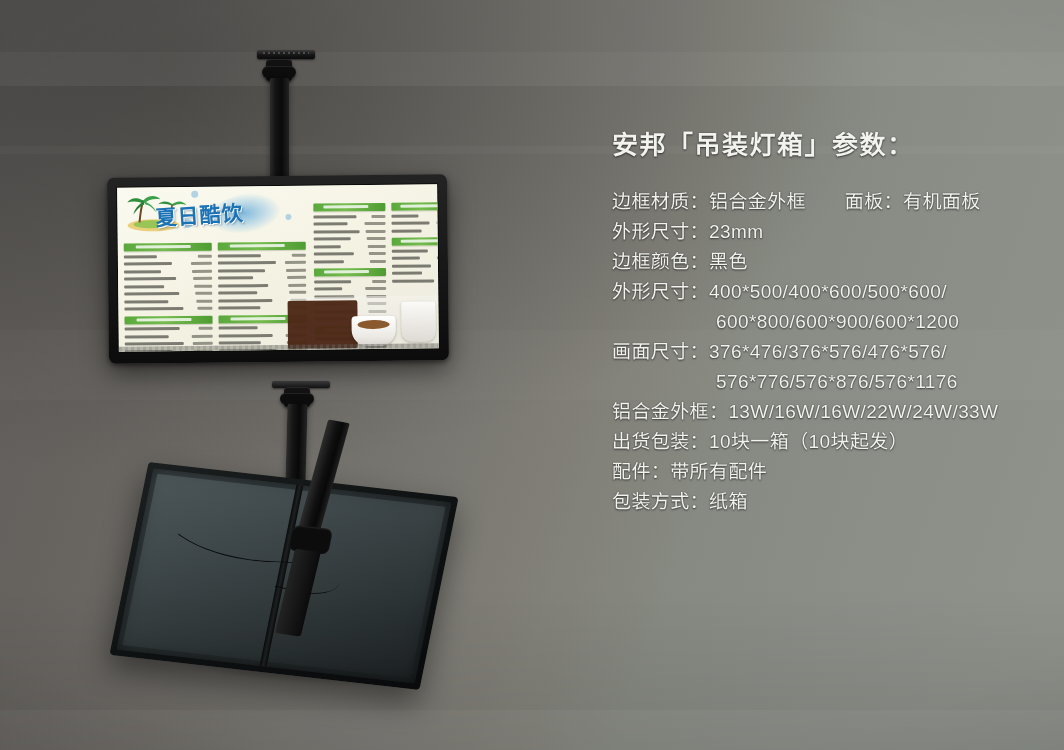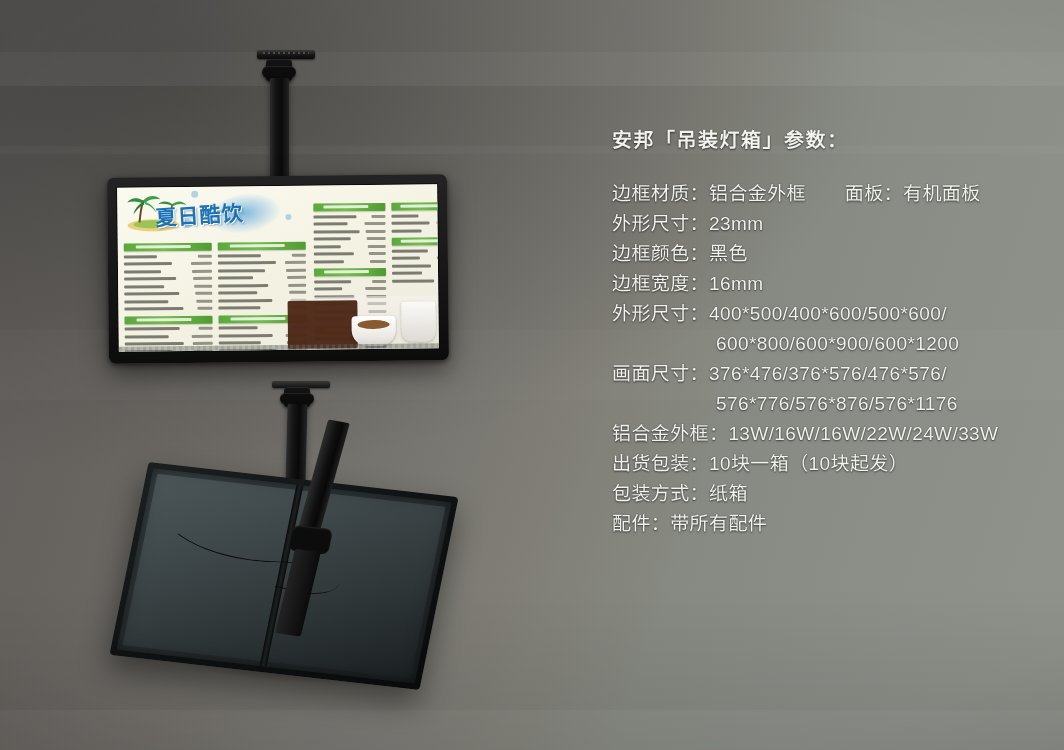--- a/index.html
+++ b/index.html
@@ -151,21 +151,21 @@
     border-radius:0 0 0 80%;transform:rotate(-4deg);opacity:.95;}
   .cable2{position:absolute;left:150px;top:84px;width:62px;height:28px;
     border-bottom:1.5px solid #07090a;border-radius:0 0 60% 0;transform:rotate(6deg);}
   .floor-shadow{position:absolute;left:120px;top:648px;width:340px;height:40px;
     background:radial-gradient(closest-side,rgba(0,0,0,.30),rgba(0,0,0,0) 75%);
     transform:rotate(5deg);}
 
   
   #specs{position:absolute;left:612px;top:124px;width:440px;
     color:#f2f2ee;text-shadow:0 1px 2px rgba(0,0,0,.55), 0 0 1px rgba(0,0,0,.6);}
-  #specs .title{font-size:20px;font-weight:bold;letter-spacing:1.5px;
+  #specs .title{font-size:26px;font-weight:bold;letter-spacing:1.5px;
     margin-bottom:26px;white-space:nowrap;}
   .spec-line{font-size:19px;line-height:30px;white-space:nowrap;letter-spacing:.4px;}
   .spec-line.cont{padding-left:104px;}
   .spec-line .lbl{}
   .spec-line .val{}
 </style>
 </head>
 <body>
 
 <div id="stage">
@@ -460,25 +460,24 @@
   </div>
 
   <div class="bg-vignette"></div>
 
   <div id="specs">
     <div class="title">安邦「吊装灯箱」参数：</div>
     <div id="spec-lines">
         <div class="spec-line"><span class="lbl">边框材质：</span><span class="val">铝合金外框　　面板：有机面板</span></div>
         <div class="spec-line"><span class="lbl">外形尺寸：</span><span class="val">23mm</span></div>
         <div class="spec-line"><span class="lbl">边框颜色：</span><span class="val">黑色</span></div>
-        <div class="spec-line"><span class="lbl">边框宽度：</span><span class="val">16mm</span></div>
         <div class="spec-line"><span class="lbl">外形尺寸：</span><span class="val">400*500/400*600/500*600/</span></div>
         <div class="spec-line cont"><span class="lbl"></span><span class="val">600*800/600*900/600*1200</span></div>
         <div class="spec-line"><span class="lbl">画面尺寸：</span><span class="val">376*476/376*576/476*576/</span></div>
         <div class="spec-line cont"><span class="lbl"></span><span class="val">576*776/576*876/576*1176</span></div>
         <div class="spec-line"><span class="lbl">铝合金外框：</span><span class="val">13W/16W/16W/22W/24W/33W</span></div>
         <div class="spec-line"><span class="lbl">出货包装：</span><span class="val">10块一箱（10块起发）</span></div>
+        <div class="spec-line"><span class="lbl">配件：</span><span class="val">带所有配件</span></div>
         <div class="spec-line"><span class="lbl">包装方式：</span><span class="val">纸箱</span></div>
-        <div class="spec-line"><span class="lbl">配件：</span><span class="val">带所有配件</span></div>
       </div>
   </div>
 
 </div>
 
 </body></html>

